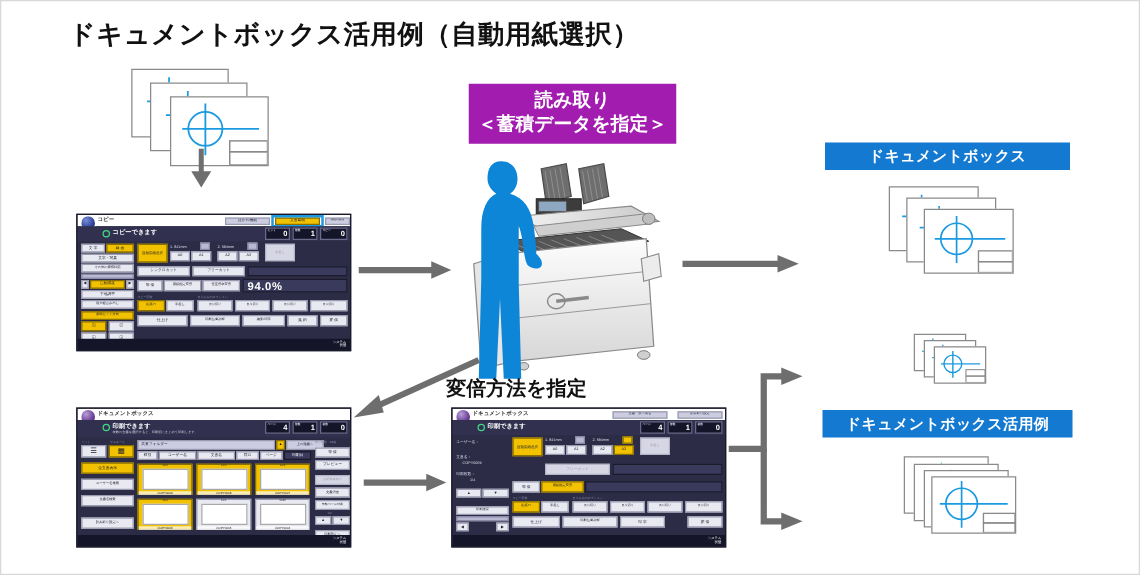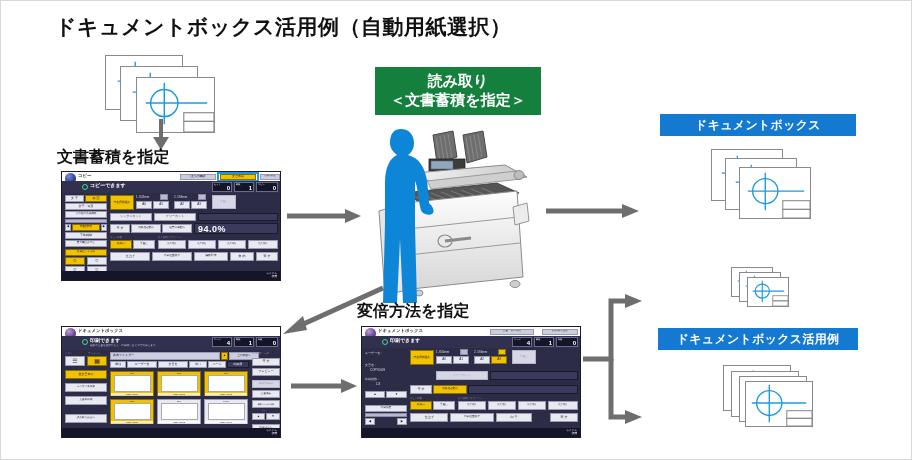--- a/index.html
+++ b/index.html
@@ -36,21 +36,21 @@
   
   .banner{
     background:#1479d1;
     color:#ffffff;
     font-size:12px;font-weight:bold;
     display:flex;align-items:center;justify-content:center;
     white-space:nowrap;
     letter-spacing:0.3px;
   }
   .banner-big{
-    background:#15803d;
+    background:#a21caf;
     color:#ffffff;
     font-size:15px;font-weight:bold;
     display:flex;flex-direction:column;
     align-items:center;justify-content:center;
     line-height:1.25;
     white-space:nowrap;
   }
 
   
   .sheet-stack{position:absolute;}
@@ -217,21 +217,20 @@
         </g>
       </svg>
     </div>
   </div>
 
   <svg class="arrow-svg" style="left:148px;top:118px;width:24px;height:34px;">
     <line x1="12" y1="0" x2="12" y2="20" stroke="#6e6e6e" stroke-width="4"></line>
     <polygon points="4,18 20,18 12,31" fill="#6e6e6e"></polygon>
   </svg>
 
-  <div class="abs sec-label" style="left:56px;top:146px;">文書蓄積を指定</div>
 
   <div class="panel" style="left:60px;top:170px;width:220px;height:110px;">
     <div class="ptop"></div>
     <div class="pglobe"></div>
     <div class="ptitle">コピー</div>
 
     <div class="btn lav" style="left:118px;top:1.5px;width:36px;height:6.5px;font-size:3px;">ほかの機能</div>
     <div class="btn y" style="left:158px;top:1.5px;width:36px;height:6.5px;font-size:3px;">文書蓄積</div>
     <div class="highlight-box" style="left:155px;top:-0.5px;width:42px;height:10.5px;"></div>
     <div class="btn lav" style="left:198px;top:1.5px;width:20px;height:6.5px;font-size:2.6px;">用紙/濃度</div>
@@ -321,21 +320,21 @@
     </div>
   </div>
 
   <svg class="arrow-svg" style="left:286px;top:205px;width:76px;height:20px;">
     <line x1="0" y1="10" x2="60" y2="10" stroke="#6e6e6e" stroke-width="5"></line>
     <polygon points="58,3 58,17 74,10" fill="#6e6e6e"></polygon>
   </svg>
 
   <div class="abs banner-big" style="left:374px;top:66px;width:166px;height:48px;">
     <div>読み取り</div>
-    <div>＜文書蓄積を指定＞</div>
+    <div>＜蓄積データを指定＞</div>
   </div>
 
   <svg id="machine" class="abs" viewBox="0 0 175 172">
     <defs>
       <linearGradient id="gBody" x1="0" y1="0" x2="0" y2="1">
         <stop offset="0" stop-color="#fdfdfd"></stop>
           <stop offset="1" stop-color="#d7d7d7"></stop>
       </linearGradient>
       <linearGradient id="gTop" x1="0" y1="0" x2="1" y2="0">
         <stop offset="0" stop-color="#f2f2f2"></stop>

